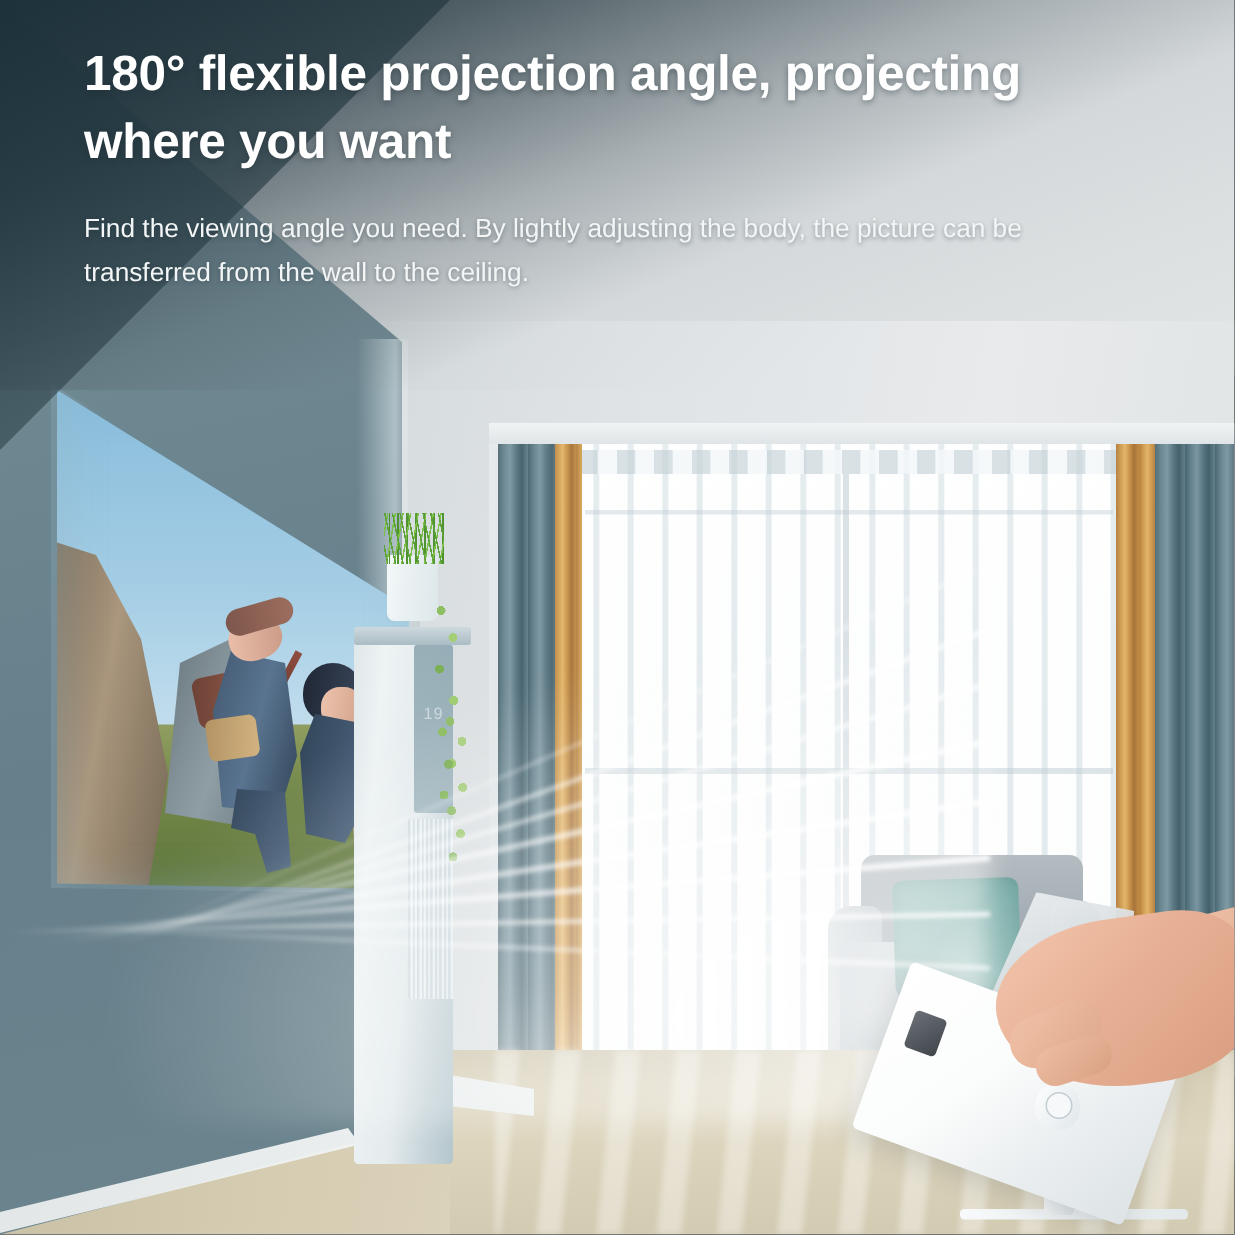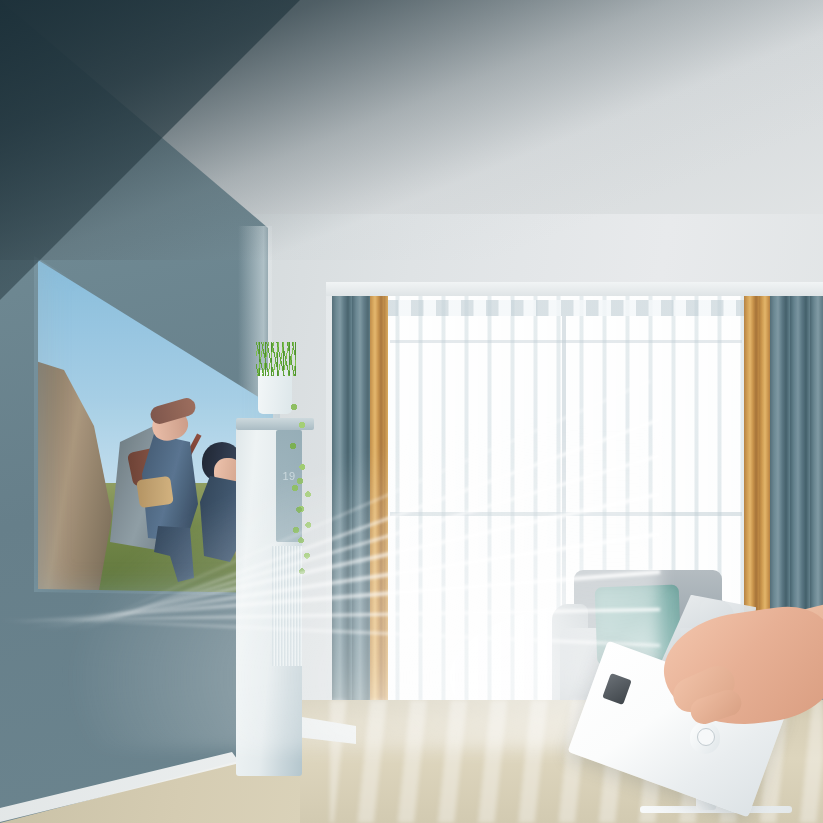--- a/index.html
+++ b/index.html
@@ -437,14 +437,18 @@
   <div class="layer" id="proj-lens"></div>
   <div class="layer" id="proj-pivot"></div>
   <div class="layer" id="proj-pivot-ring"></div>
   <div class="layer" id="forearm"></div>
   <div class="layer" id="hand"></div>
   <div class="layer" id="finger1"></div>
   <div class="layer" id="finger2"></div>
 
   <div class="layer" id="header-shade"></div>
   <div class="layer" id="header-wedge"></div>
+  <div class="layer" id="header">
+    <h1 id="title">180° flexible projection angle, projecting where you want</h1>
+    <p id="subtitle">Find the viewing angle you need. By lightly adjusting the body, the picture can be transferred from the wall to the ceiling.</p>
+  </div>
 
 </div>
 
 </body></html>

